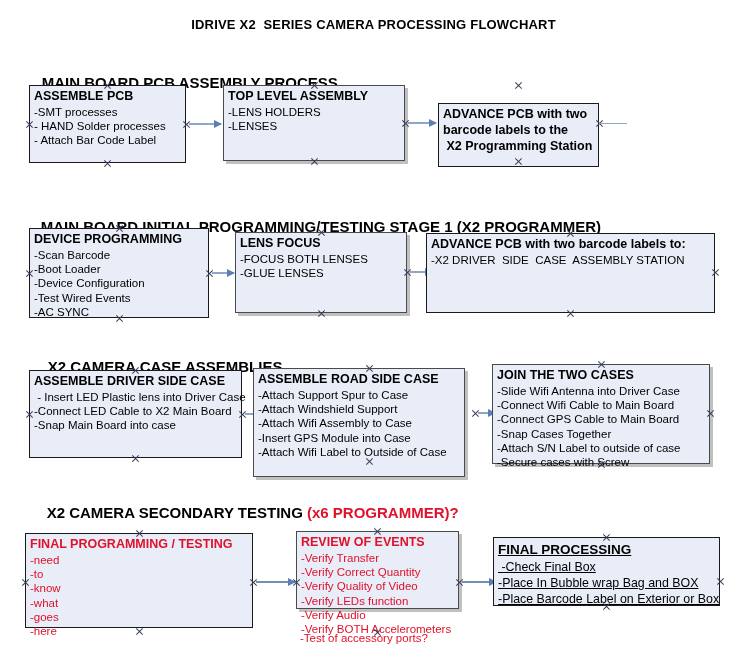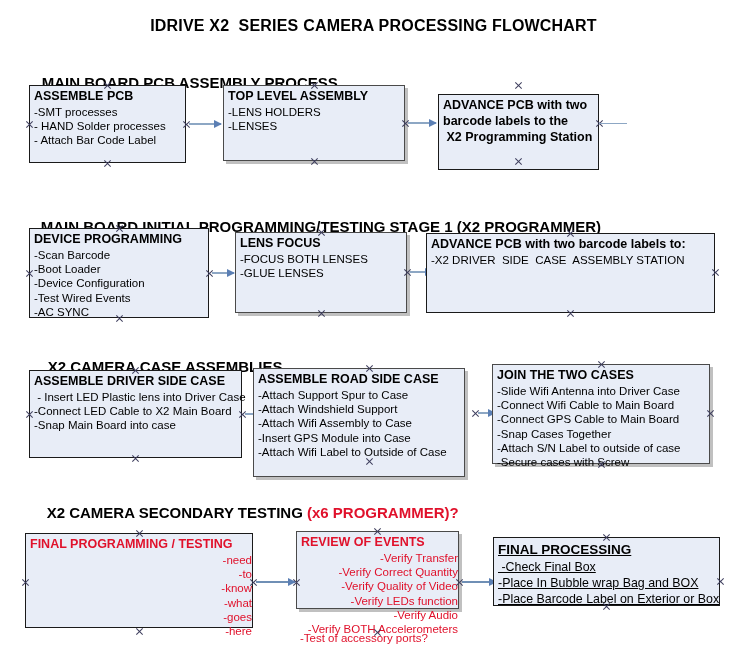--- a/index.html
+++ b/index.html
@@ -20,21 +20,21 @@
     width: 747px;
     height: 662px;
   }
 
   
   .doc-title {
     position: absolute;
     left: 0; top: 17px;
     width: 747px;
     text-align: center;
-    font-size: 16px;
+    font-size: 13px;
     font-weight: bold;
     color: #000000;
     letter-spacing: 0.2px;
     white-space: pre;
   }
   .section-title {
     position: absolute;
     font-size: 15px;
     font-weight: bold;
     color: #000000;
@@ -65,21 +65,21 @@
     margin-bottom: 1px;
   }
   .node .line {
     font-size: 11.5px;
     font-weight: normal;
     color: #000000;
     line-height: 14.2px;
     white-space: pre;
   }
   .node.red .title { color: #E0112B; }
-  .node.red .line  { color: #E0112B; text-align: right; }
+  .node.red .line  { color: #E0112B; }
 
   .node .title.big { font-size: 13.5px; line-height: 17px; }
   .node .line.big  { font-size: 12.4px; line-height: 16px; }
 
   
   .overflow-line {
     position: absolute;
     font-size: 11.5px;
     line-height: 14.2px;
     color: #E0112B;
@@ -159,21 +159,21 @@
     <div class="title">TOP LEVEL ASSEMBLY</div>
     <div class="line">-LENS HOLDERS</div>
     <div class="line">-LENSES</div>
   </div>
   <div class="handle" style="left:314px; top:85px;"></div>
   <div class="handle" style="left:314px; top:161px;"></div>
   <div class="handle" style="left:405px; top:123px;"></div>
 
   <div class="arrow" style="left:408px; top:122px; width:28px;"></div>
 
-  <div class="node" style="left:438px; top:94px; width:161px; height:76px;">
+  <div class="node" style="left:438px; top:103px; width:161px; height:64px;">
     <div class="title">ADVANCE PCB with two</div>
     <div class="title">barcode labels to the</div>
     <div class="title"> X2 Programming Station</div>
   </div>
   <div class="handle" style="left:518px; top:85px;"></div>
   <div class="handle" style="left:518px; top:161px;"></div>
   <div class="handle" style="left:599px; top:123px;"></div>
   <div class="stub" style="left:599px; top:123px; width:28px;"></div>
 
   <div class="section-title" style="left:24px; top:201px;">

